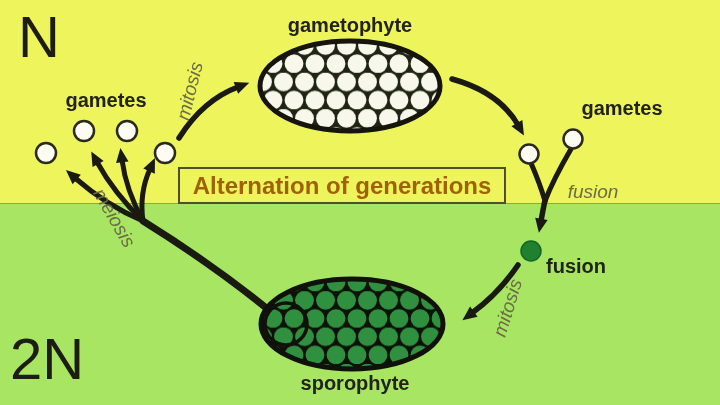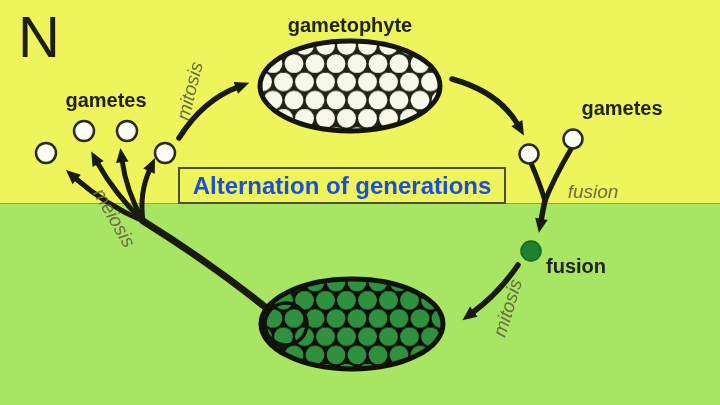--- a/index.html
+++ b/index.html
@@ -34,21 +34,21 @@
     white-space:nowrap;
   }
   #proc-mitosis-top{left:190px;top:91px;transform:translate(-50%,-50%) rotate(-76deg);}
   #proc-meiosis{left:114px;top:218px;transform:translate(-50%,-50%) rotate(60deg);}
   #proc-mitosis-bottom{left:508px;top:308px;transform:translate(-50%,-50%) rotate(-73deg);}
   #proc-fusion{left:593px;top:192px;transform:translate(-50%,-50%);}
   #title-box{
     position:absolute;left:178px;top:167px;width:328px;height:37px;
     border:2px solid #4e4e33;box-sizing:border-box;
     display:flex;align-items:center;justify-content:center;
-    font-size:24px;font-weight:600;color:#1d4ed8;
+    font-size:24px;font-weight:600;color:#a16207;
     background:transparent;
   }
   #lbl-zygote{transform:translate(0,-50%);} 
 </style>
 </head>
 <body>
 
 <div id="stage">
 
   <div class="half" id="haploid-bg"></div>
@@ -110,25 +110,27 @@
 
     <g fill="#fcfcf3" stroke="#2a2a1c" stroke-width="2.5">
       <circle cx="529" cy="154" r="9.5"></circle>
       <circle cx="573" cy="139" r="9.5"></circle>
     </g>
 
     <circle cx="531" cy="251" r="10" stroke="#156428" stroke-width="1.5" fill="#1f8030"></circle>
   </svg>
 
   <div class="region-lbl" style="left:18px;top:8px;">N</div>
+  <div class="region-lbl" style="left:10px;top:330px;">2N</div>
 
   <div class="lbl" style="left:350px;top:25px;text-align:center;">gametophyte</div>
   <div class="lbl" style="left:106px;top:100px;">gametes</div>
   <div class="lbl" style="left:574px;top:108px;margin-left:48px;">gametes</div>
   <div class="lbl" id="lbl-zygote" style="left:546px;top:266px;">fusion</div>
+  <div class="lbl" style="left:355px;top:383px;">sporophyte</div>
 
   <div class="proc" id="proc-mitosis-top">mitosis</div>
   <div class="proc" id="proc-fusion">fusion</div>
   <div class="proc" id="proc-mitosis-bottom">mitosis</div>
   <div class="proc" id="proc-meiosis">meiosis</div>
 
   <div id="title-box">
     <span>Alternation of generations</span>
   </div>
 

